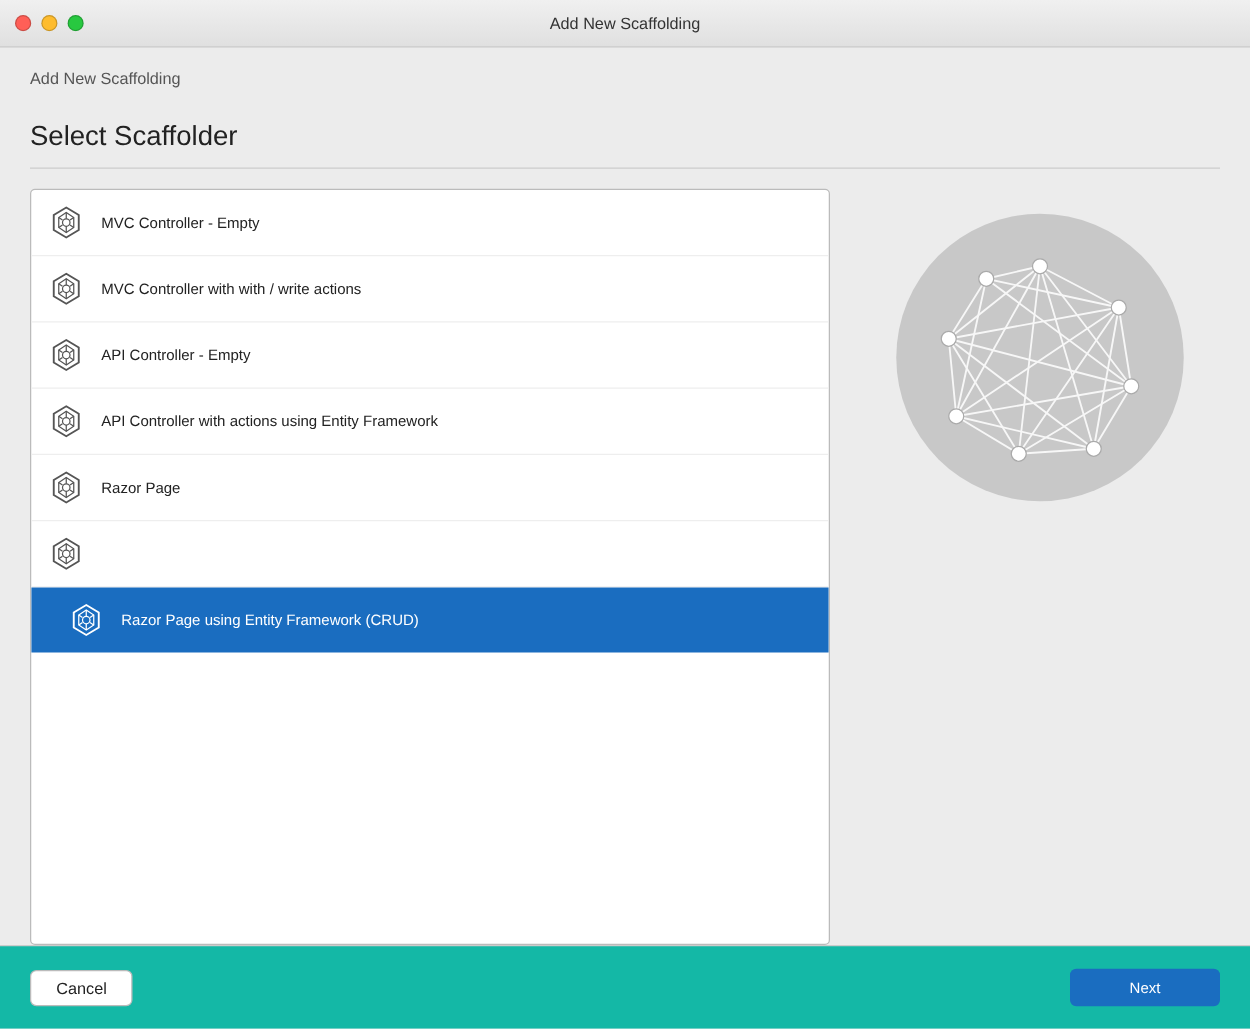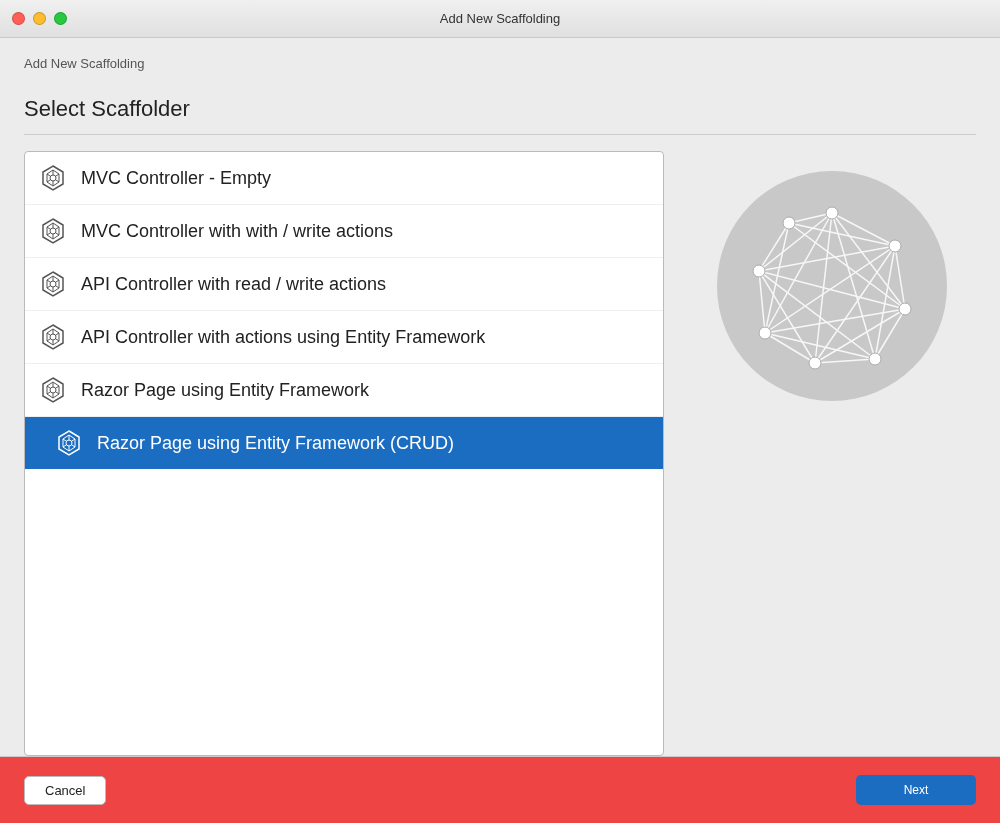--- a/index.html
+++ b/index.html
@@ -121,21 +121,21 @@
       border-bottom: none;
       padding-left: 28px;
     }
 
     .list-item.selected {
       background: #1a6dc0;
       color: #fff;
     }
 
     .list-item-label {
-      font-size: 18px;
+      font-size: 12px;
       color: #222;
     }
 
     .list-item.selected .list-item-label {
       color: #fff;
     }
 
     
     .item-icon {
       width: 32px;
@@ -165,21 +165,21 @@
       justify-content: center;
       overflow: hidden;
     }
 
     
     .footer {
       display: flex;
       justify-content: space-between;
       align-items: center;
       padding: 18px 24px;
-      background: #ef4444;
+      background: #14b8a6;
       border-top: 1px solid #ccc;
       flex-shrink: 0;
     }
 
     .btn-cancel {
       background: #fff;
       border: 1px solid #bbb;
       border-radius: 5px;
       padding: 6px 20px;
       font-size: 13px;
@@ -270,21 +270,21 @@
       <polygon points="14,6 20,10 20,18 14,22 8,18 8,10" fill="none" stroke="#555" stroke-width="1"></polygon>
       <circle cx="14" cy="14" r="3" fill="none" stroke="#555" stroke-width="1"></circle>
       <line x1="14" y1="6" x2="14" y2="11" stroke="#555" stroke-width="1"></line>
       <line x1="14" y1="17" x2="14" y2="22" stroke="#555" stroke-width="1"></line>
       <line x1="8" y1="10" x2="11" y2="12" stroke="#555" stroke-width="1"></line>
       <line x1="17" y1="16" x2="20" y2="18" stroke="#555" stroke-width="1"></line>
       <line x1="20" y1="10" x2="17" y2="12" stroke="#555" stroke-width="1"></line>
       <line x1="11" y1="16" x2="8" y2="18" stroke="#555" stroke-width="1"></line>
     </svg>
             </div>
-            <span class="list-item-label">API Controller with read / write actions</span>
+            <span class="list-item-label">API Controller - Empty</span>
           </div>
           <div class="list-item">
             <div class="item-icon scaffolder-icon">
               <svg width="28" height="28" viewBox="0 0 28 28" xmlns="http://www.w3.org/2000/svg">
       <polygon points="14,2 24,8 24,20 14,26 4,20 4,8" fill="none" stroke="#555" stroke-width="1.5"></polygon>
       <polygon points="14,6 20,10 20,18 14,22 8,18 8,10" fill="none" stroke="#555" stroke-width="1"></polygon>
       <circle cx="14" cy="14" r="3" fill="none" stroke="#555" stroke-width="1"></circle>
       <line x1="14" y1="6" x2="14" y2="11" stroke="#555" stroke-width="1"></line>
       <line x1="14" y1="17" x2="14" y2="22" stroke="#555" stroke-width="1"></line>
       <line x1="8" y1="10" x2="11" y2="12" stroke="#555" stroke-width="1"></line>
@@ -302,21 +302,36 @@
       <polygon points="14,6 20,10 20,18 14,22 8,18 8,10" fill="none" stroke="#555" stroke-width="1"></polygon>
       <circle cx="14" cy="14" r="3" fill="none" stroke="#555" stroke-width="1"></circle>
       <line x1="14" y1="6" x2="14" y2="11" stroke="#555" stroke-width="1"></line>
       <line x1="14" y1="17" x2="14" y2="22" stroke="#555" stroke-width="1"></line>
       <line x1="8" y1="10" x2="11" y2="12" stroke="#555" stroke-width="1"></line>
       <line x1="17" y1="16" x2="20" y2="18" stroke="#555" stroke-width="1"></line>
       <line x1="20" y1="10" x2="17" y2="12" stroke="#555" stroke-width="1"></line>
       <line x1="11" y1="16" x2="8" y2="18" stroke="#555" stroke-width="1"></line>
     </svg>
             </div>
-            <span class="list-item-label">Razor Page using Entity Framework</span>
+            <span class="list-item-label">Razor Page</span>
+          </div>
+          <div class="list-item">
+            <div class="item-icon scaffolder-icon">
+              <svg width="28" height="28" viewBox="0 0 28 28" xmlns="http://www.w3.org/2000/svg">
+      <polygon points="14,2 24,8 24,20 14,26 4,20 4,8" fill="none" stroke="#555" stroke-width="1.5"></polygon>
+      <polygon points="14,6 20,10 20,18 14,22 8,18 8,10" fill="none" stroke="#555" stroke-width="1"></polygon>
+      <circle cx="14" cy="14" r="3" fill="none" stroke="#555" stroke-width="1"></circle>
+      <line x1="14" y1="6" x2="14" y2="11" stroke="#555" stroke-width="1"></line>
+      <line x1="14" y1="17" x2="14" y2="22" stroke="#555" stroke-width="1"></line>
+      <line x1="8" y1="10" x2="11" y2="12" stroke="#555" stroke-width="1"></line>
+      <line x1="17" y1="16" x2="20" y2="18" stroke="#555" stroke-width="1"></line>
+      <line x1="20" y1="10" x2="17" y2="12" stroke="#555" stroke-width="1"></line>
+      <line x1="11" y1="16" x2="8" y2="18" stroke="#555" stroke-width="1"></line>
+    </svg>
+            </div>
           </div>
           <div class="list-item selected">
             <div class="item-icon scaffolder-icon">
               <svg width="28" height="28" viewBox="0 0 28 28" xmlns="http://www.w3.org/2000/svg">
       <polygon points="14,2 24,8 24,20 14,26 4,20 4,8" fill="none" stroke="#fff" stroke-width="1.5"></polygon>
       <polygon points="14,6 20,10 20,18 14,22 8,18 8,10" fill="none" stroke="#fff" stroke-width="1"></polygon>
       <circle cx="14" cy="14" r="3" fill="none" stroke="#fff" stroke-width="1"></circle>
       <line x1="14" y1="6" x2="14" y2="11" stroke="#fff" stroke-width="1"></line>
       <line x1="14" y1="17" x2="14" y2="22" stroke="#fff" stroke-width="1"></line>
       <line x1="8" y1="10" x2="11" y2="12" stroke="#fff" stroke-width="1"></line>

